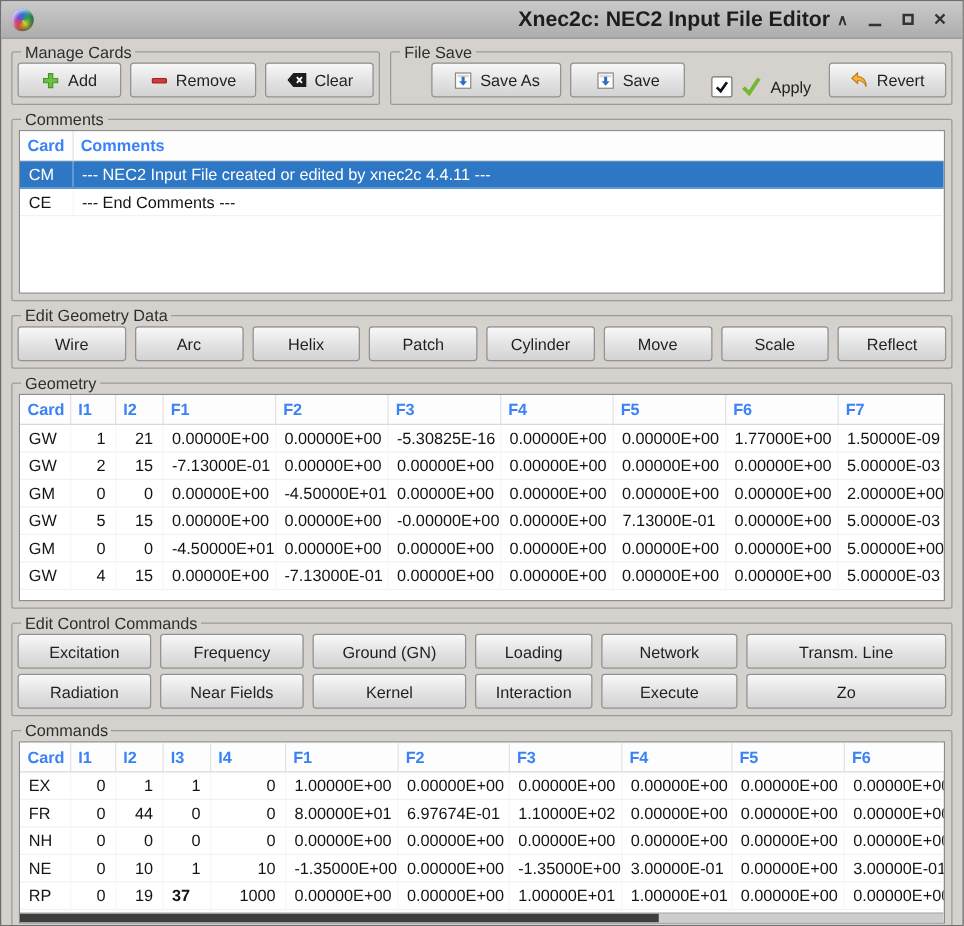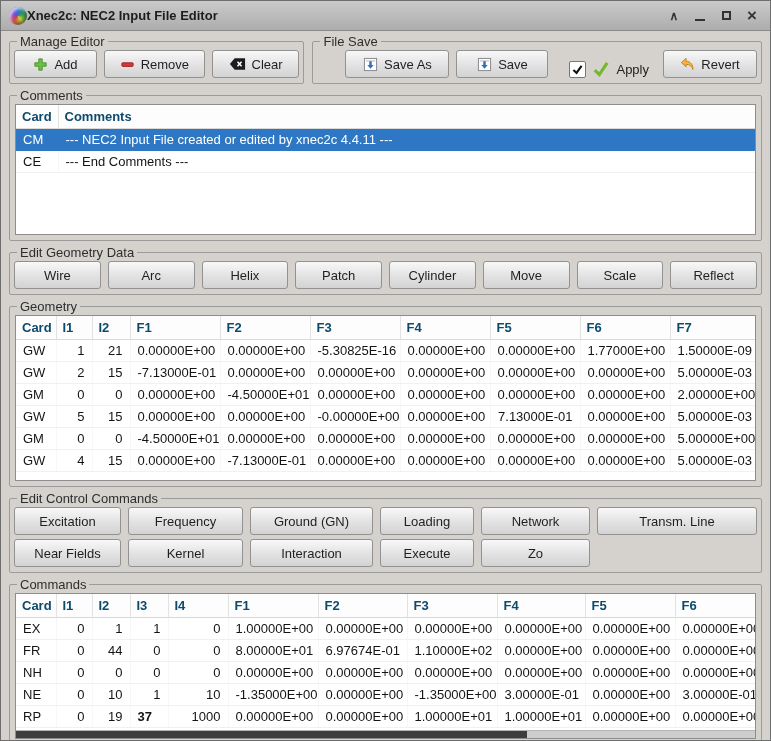--- a/index.html
+++ b/index.html
@@ -16,21 +16,21 @@
   .titlebar {
     height:30px; display:flex; align-items:center; padding:0 8px;
     background:linear-gradient(#cacaca,#adadad);
     border-bottom:1px solid #8b8b8b;
   }
   .app-icon {
     width:18px; height:18px; border-radius:50%;
     background:conic-gradient(#2b6fd1,#35a04a,#c8d938,#d94b3a,#8a3fd1,#2b6fd1);
     box-shadow:inset 2px 2px 3px rgba(255,255,255,.7), inset -2px -2px 3px rgba(0,0,60,.45);
   }
-  .title { flex:1; text-align:left; font-weight:bold; font-size:13px; color:#1d1d1d; }
+  .title { flex:1; text-align:right; font-weight:bold; font-size:17px; color:#1d1d1d; }
   .winbtns { display:flex; gap:6px; }
   .winbtn { width:20px; height:20px; display:flex; align-items:center; justify-content:center; color:#333; cursor:default; }
   .shade-glyph { font-size:12px; font-weight:bold; }
   .min-bar { width:10px; height:2px; background:#333; margin-top:9px; }
   .max-box { width:9px; height:9px; border:2px solid #333; }
   .close-glyph { font-size:17px; font-weight:bold; line-height:1; }
 
   
   .content { padding:3px 8px; }
   fieldset {
@@ -90,21 +90,21 @@
   .table-wrap {
     background:#fff; border:1px solid #8d8d8d;
     margin:0 1px; overflow:hidden; position:relative;
   }
   .comments-wrap { height:131px; }
   .geometry-wrap { height:166px; }
   .commands-wrap { height:146px; }
 
   table { border-collapse:collapse; width:100%; table-layout:fixed; font-size:13px; }
   th {
-    font-weight:bold; color:#0c4a6e; text-align:left;
+    font-weight:bold; color:#3b82f6; text-align:left;
     padding:0 6px; height:23px;
     border-right:1px solid #e2e2e2; border-bottom:1px solid #d9d9d9;
     background:#fdfdfd; white-space:nowrap; overflow:hidden;
   }
   th:last-child { border-right:none; }
   td {
     padding:0 7px; height:22px; color:#141414;
     border-bottom:1px solid #f1f1f1; border-right:1px solid #f7f7f7;
     white-space:nowrap; overflow:hidden;
   }
@@ -137,21 +137,21 @@
     <div class="winbtn">
         <span class="close-glyph">×</span>
       </div>
   </div>
 </div>
 
 <div class="content">
 
   <div class="toprow">
     <fieldset class="fs-manage">
-      <legend>Manage Editor</legend>
+      <legend>Manage Cards</legend>
       <div class="btnrow">
         <div class="btn">
           <svg width="15" height="15" viewBox="0 0 16 16">
               <path d="M6.2 2 H9.8 V6.2 H14 V9.8 H9.8 V14 H6.2 V9.8 H2 V6.2 H6.2 Z" fill="#6abf45" stroke="#4a9427"></path>
             </svg>
           <span>Add</span>
         </div>
         <div class="btn">
           <svg width="15" height="15" viewBox="0 0 16 16">
               <rect x="2" y="6.2" width="12" height="3.8" rx="0.8" fill="#cf3b3b" stroke="#a02020"></rect>
@@ -375,20 +375,23 @@
           <span>Loading</span>
         </div>
       <div class="btn">
           <span>Network</span>
         </div>
       <div class="btn">
           <span>Transm. Line</span>
         </div>
     </div>
     <div class="btnrow ctl-row2">
+      <div class="btn">
+          <span>Radiation</span>
+        </div>
       <div class="btn">
           <span>Near Fields</span>
         </div>
       <div class="btn">
           <span>Kernel</span>
         </div>
       <div class="btn">
           <span>Interaction</span>
         </div>
       <div class="btn">

